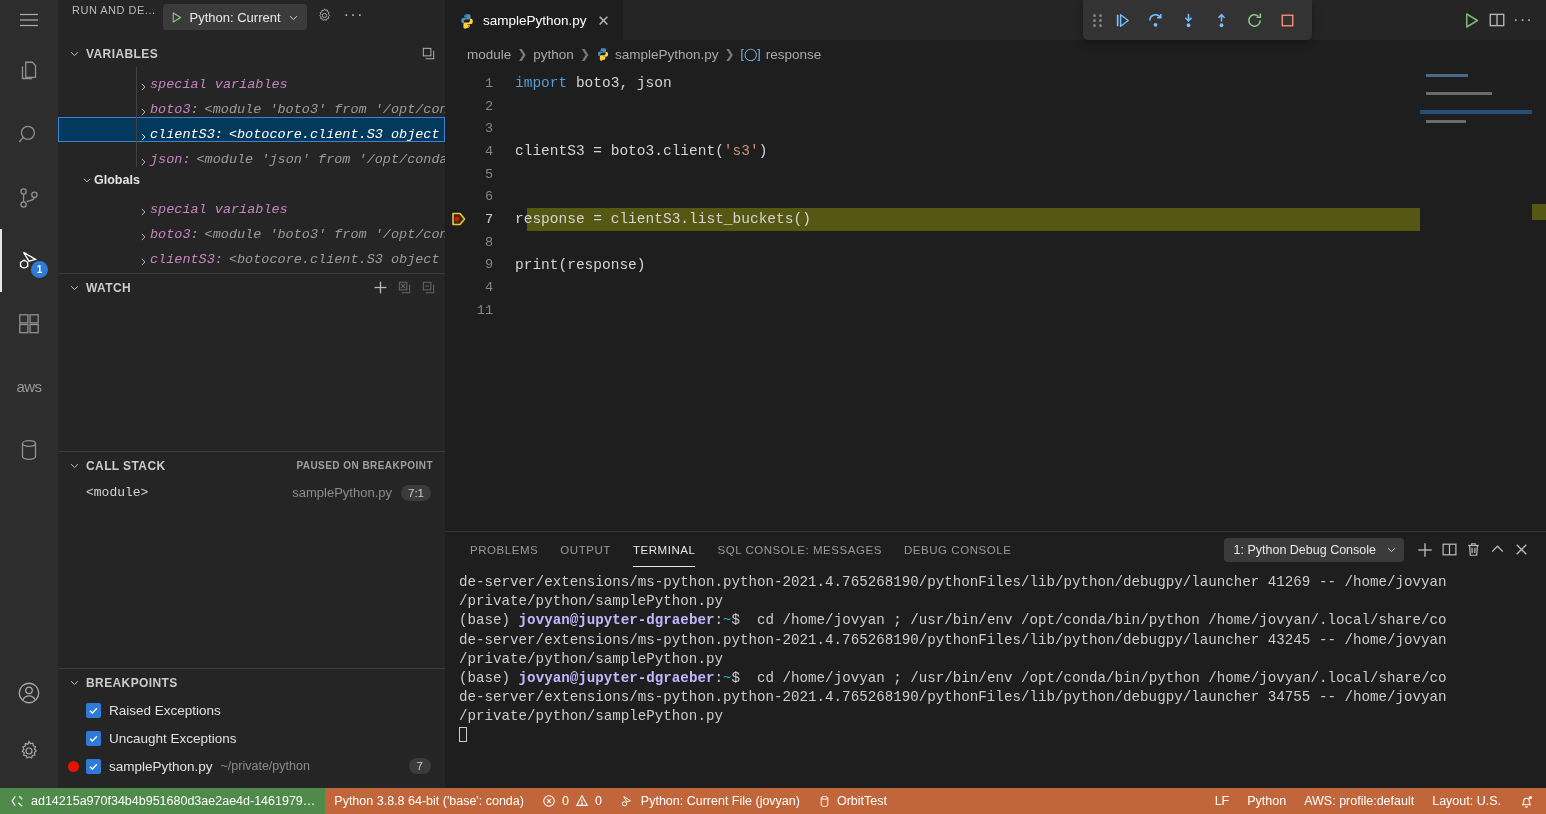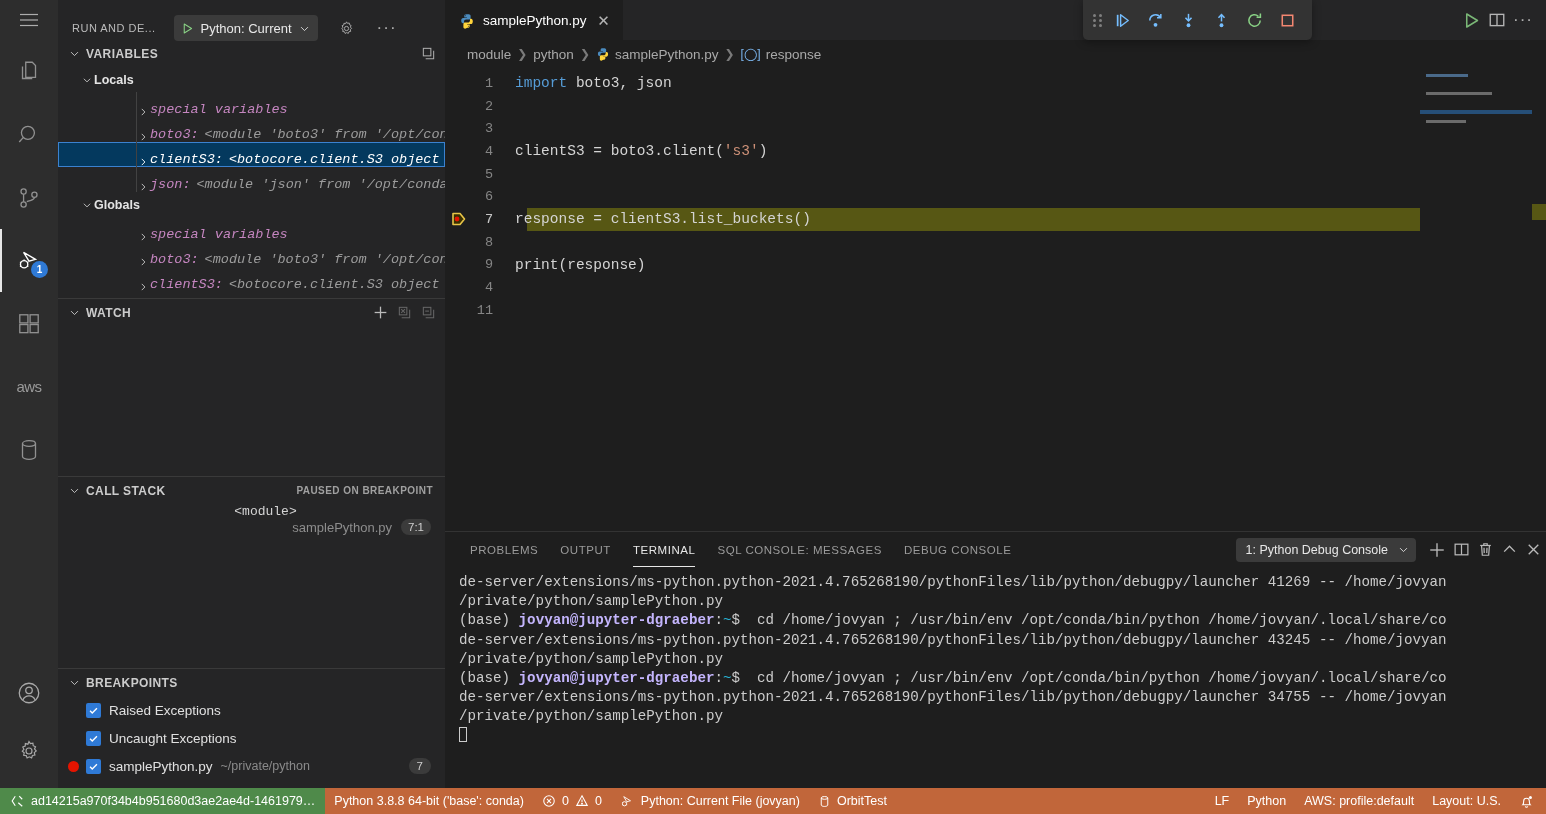--- a/index.html
+++ b/index.html
@@ -43,22 +43,22 @@
   .act-bottom { width: 58px; height: 58px; display: flex; align-items: center; justify-content: center; }
   .aws-word { font-size: 15px; color: #9a9a9a; letter-spacing: -.5px; font-weight: 500; }
 
   
   .sidebar {
     width: 387px; background: #252526;
     display: flex; flex-direction: column;
     flex-shrink: 0; position: relative;
   }
   .sb-title {
-    height: 40px; display: flex; align-items: center; gap: 18px;
-    padding: 16px 8px 0 14px; flex-shrink: 0;
+    height: 40px; display: flex; gap: 7px;
+    padding: 4px 8px 0 14px; flex-shrink: 0;
   }
   .sb-title-text {
     font-size: 11px; letter-spacing: .5px; color: #bbbbbb;
     white-space: nowrap; text-transform: uppercase;
   }
   .launch-pill {
     display: flex; align-items: center; gap: 7px;
     background: #3b3b3b; border-radius: 4px;
     height: 26px; padding: 0 8px 0 7px; cursor: pointer;
   }
@@ -91,21 +91,21 @@
   .grp-row { height: 25px; display:flex; align-items:center; font-family:"Liberation Sans",sans-serif; font-size: 12.5px; font-weight: bold; color:#e4e4e4; cursor:pointer; }
   .indent-guide {
     position: absolute; left: 78px; top: 0; bottom: 0; width: 1px; background: #424242;
   }
   .var-name { color: #c586c0; }
   .var-val  { color: #9c9c9c; }
   .tree-row.selected .var-name, .tree-row.selected .var-val { color: #ffffff; }
 
   .callstack-row {
     height: 27px; display: flex; align-items: center;
-    font-size: 13px; cursor: pointer; padding-left: 28px; flex-direction: column;
+    font-size: 13px; cursor: pointer; padding-left: 28px;
   }
   .cs-module { font-family: "Liberation Mono", monospace; font-size: 13px; color: #d4d4d4; }
   .cs-right { margin-left: auto; display: flex; align-items: center; gap: 9px; padding-right: 14px; }
   .cs-file { font-size: 13px; color: #8d8d8d; }
   .cs-line { background: #3b3b3b; color: #cfcfcf; font-size: 11.5px; border-radius: 9px; padding: 2px 7px; }
 
   .bp-row { height: 28px; display: flex; align-items: center; gap: 8px; padding-left: 28px; cursor: pointer; font-size: 13.5px; }
   .bp-dot { width: 11px; height: 11px; border-radius: 50%; background: #e51400; position: absolute; left: 10px; }
   .cbox {
     width: 15px; height: 15px; border-radius: 2px; background: #2f7ad6;
@@ -175,21 +175,21 @@
   .mm-sel { background: #264f78; height: 4px; margin-left: 0; width: 100%; }
   .scrollbar-v { position: absolute; right: 0; top: 0; width: 14px; bottom: 0; }
   .sb-thumb-hl { position: absolute; right: 0; width: 14px; background: #575714; }
 
   
   .panel { height: 257px; background: #1e1e1e; display: flex; flex-direction: column; border-top: 1px solid #333; flex-shrink: 0; }
   .panel-tabs { height: 35px; display: flex; align-items: stretch; padding-left: 14px; flex-shrink: 0; position: relative; justify-content: space-between; }
   .ptab { display: flex; align-items: center; padding: 0 11px; font-size: 11.5px; letter-spacing: .55px; color: #9a9a9a; cursor: pointer; position: relative; text-transform: uppercase; }
   .ptab.active { color: #e7e7e7; }
   .ptab.active::after { content:""; position:absolute; left:11px; right:11px; bottom:0; height:1px; background:#e7e7e7; }
-  .panel-actions { margin-left: auto; display: flex; align-items: center; gap: 2px; padding-right: 2px; }
+  .panel-actions { margin-left: auto; display: flex; align-items: center; gap: 2px; padding-right: 14px; }
   .term-select {
     display: flex; align-items: center; gap: 10px; background: #3b3b3b;
     height: 24px; border-radius: 4px; padding: 0 7px 0 10px; cursor: pointer; margin-right: 8px;
   }
   .term-select span { font-size: 12.5px; color: #e7e7e7; white-space: nowrap; }
 
   .terminal { flex: 1; padding: 6px 0 0 14px; overflow: hidden; font-family: "Liberation Mono", monospace; font-size: 14.2px; line-height: 19.2px; color: #cccccc; }
   .t-line { white-space: pre; }
   .t-green { color: #c4b5fd; font-weight: bold; }
   .t-cyan { color: #29b8db; }
@@ -318,28 +318,20 @@
           <span class="ico-btn">
             <svg width="15" height="15" viewBox="0 0 16 16" fill="none" stroke="#c5c5c5" stroke-width="1.1">
                 <rect x="2.5" y="2.5" width="8" height="8"></rect>
                 <path d="M5 13.5h8.5V5"></path>
               </svg>
           </span>
         </span>
       </div>
 
       <div class="tree">
-        <div class="grp-row" style="padding-left:22px">
-          <span class="twisty">
-            <svg width="10" height="10" viewBox="0 0 16 16">
-                <path d="M3 6l5 5 5-5" fill="none" stroke="#c5c5c5" stroke-width="1.5"></path>
-              </svg>
-          </span>
-          <span>Locals</span>
-        </div>
         <div class="tree-row" style="padding-left:78px">
           <div class="indent-guide"></div>
           <span class="twisty">
             <svg width="10" height="10" viewBox="0 0 16 16">
                 <path d="M6 3l5 5-5 5" fill="none" stroke="#c5c5c5" stroke-width="1.5"></path>
               </svg>
           </span>
           <span class="var-name">special variables</span>
         </div>
         <div class="tree-row" style="padding-left:78px">

